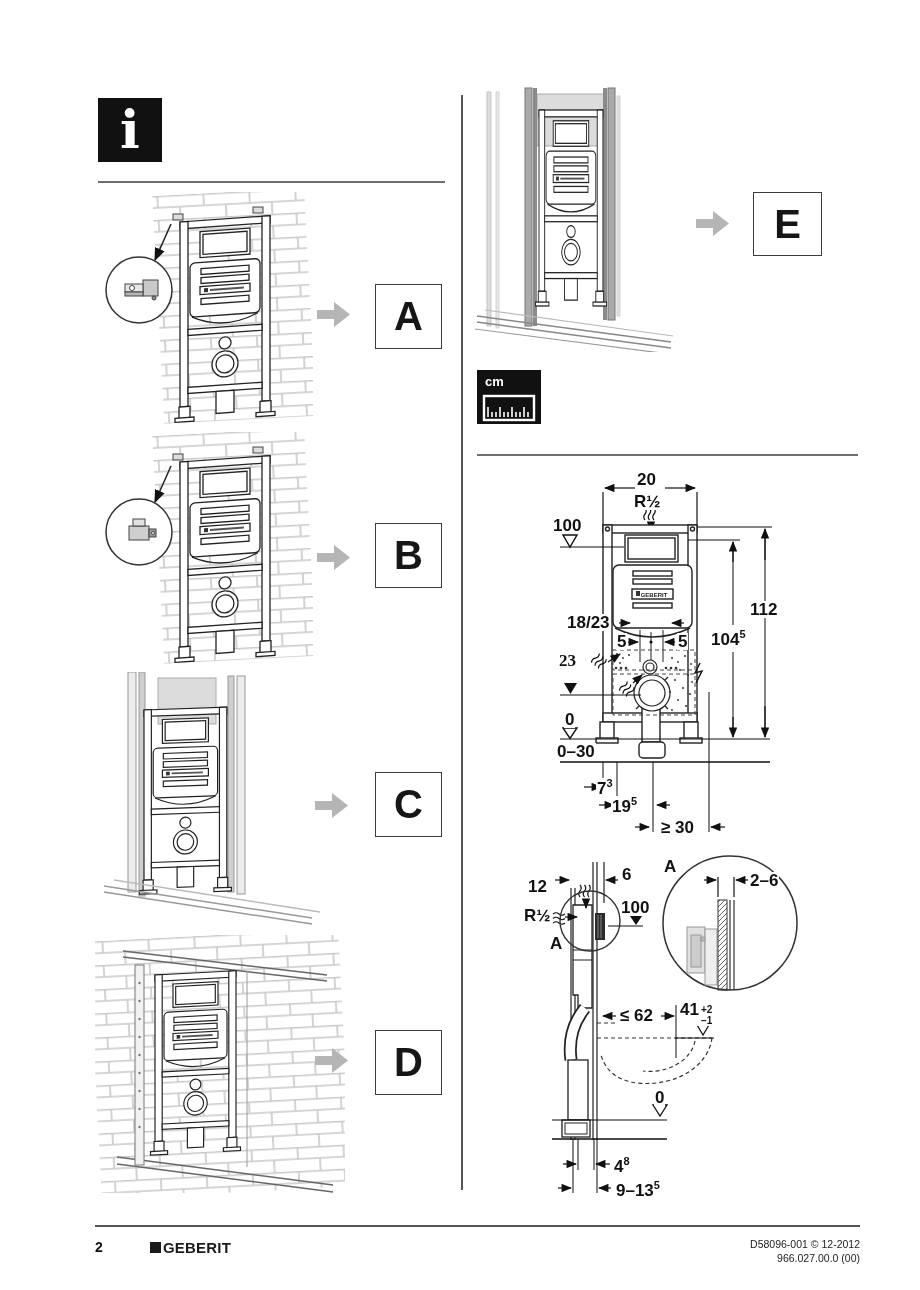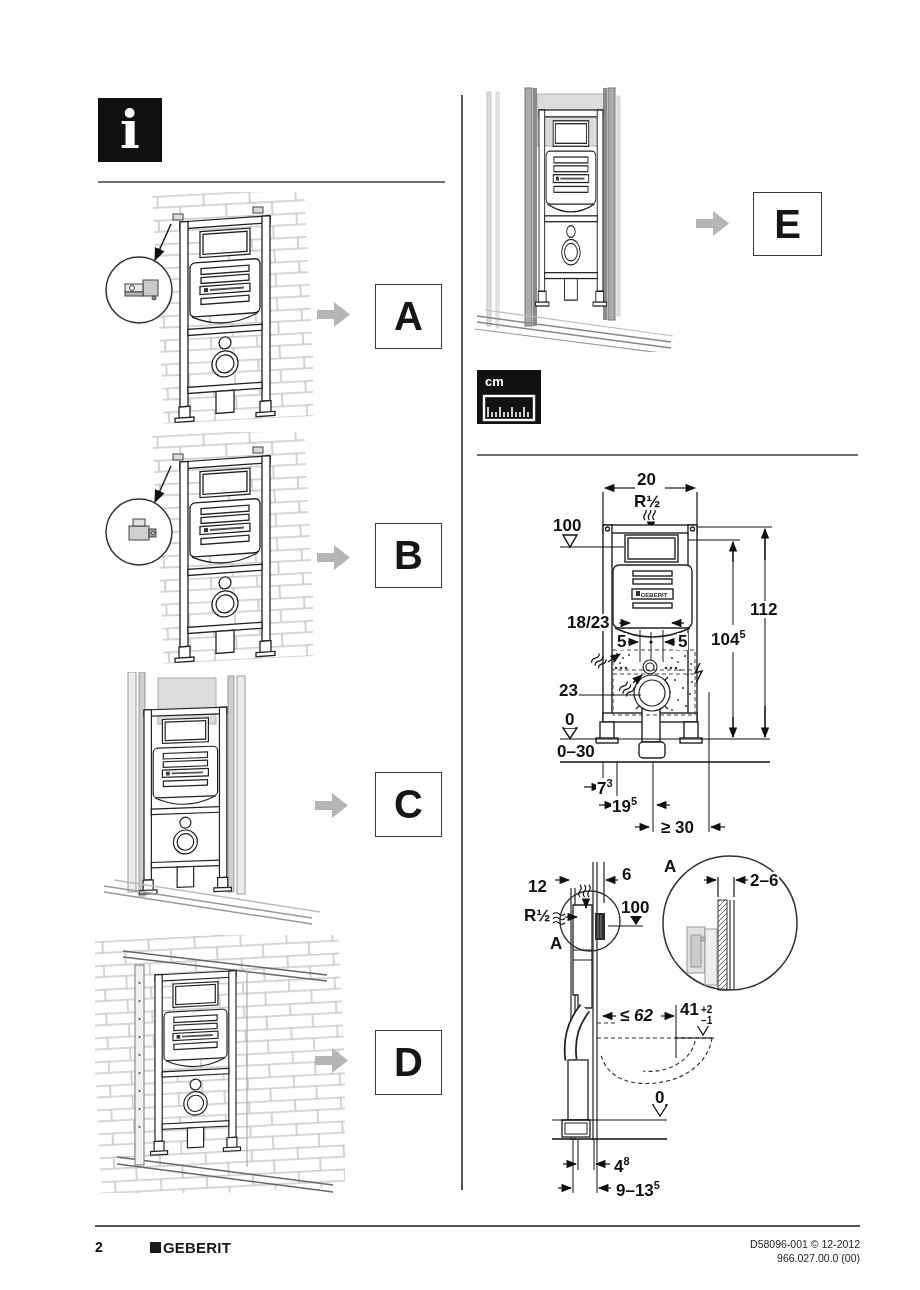--- a/index.html
+++ b/index.html
@@ -366,21 +366,21 @@
       </g>
     </svg>
     <div class="dim" style="left:116px;top:1px;"><span>20</span></div>
     <div class="dim" style="left:113px;top:23px;"><span>R½</span></div>
     <div class="dim" style="left:32px;top:47px;"><span>100</span></div>
     <div class="dim" style="left:229px;top:131px;"><span>112</span></div>
     <div class="dim" style="left:190px;top:159px;"><span>104</span><sup>5</sup></div>
     <div class="dim" style="left:46px;top:144px;"><span>18/23</span></div>
     <div class="dim" style="left:96px;top:163px;"><span>5</span></div>
     <div class="dim" style="left:157px;top:163px;"><span>5</span></div>
-    <div class="dim" style="left:38px;top:212px;"><span>23</span></div>
+    <div class="dim" style="left:38px;top:182px;font-family:Liberation Serif, serif;"><span>23</span></div>
     <div class="dim" style="left:44px;top:241px;"><span>0</span></div>
     <div class="dim" style="left:36px;top:273px;"><span>0–30</span></div>
     <div class="dim" style="left:42px;top:308px;margin-left:34px;"><span>7</span><sup>3</sup></div>
     <div class="dim" style="left:91px;top:326px;"><span>19</span><sup>5</sup></div>
     <div class="dim" style="left:140px;top:349px;"><span>≥ 30</span></div>
   </div>
 
   <div class="drawing" style="left:515px;top:855px;width:330px;height:348px;">
     <svg width="330" height="348" viewBox="0 0 330 348">
 
@@ -465,21 +465,21 @@
         <line x1="233" y1="25" x2="221" y2="25" marker-end="url(#ah)"></line>
       </g>
     </svg>
     <div class="dim" style="left:12px;top:23px;"><span>12</span></div>
     <div class="dim" style="left:106px;top:11px;"><span>6</span></div>
     <div class="dim" style="left:8px;top:52px;"><span>R½</span></div>
     <div class="dim" style="left:105px;top:44px;"><span>100</span></div>
     <div class="dim" style="left:34px;top:80px;"><span>A</span></div>
     <div class="dim" style="left:148px;top:3px;"><span>A</span></div>
     <div class="dim" style="left:234px;top:17px;"><span>2–6</span></div>
-    <div class="dim" style="left:104px;top:152px;font-style:italic;"><span>≤ 62</span></div>
+    <div class="dim" style="left:104px;top:152px;"><span>≤ 62</span></div>
     <div class="dim" style="left:164px;top:146px;"><span>41</span><span class="tol">
           <span>+2</span>
           <span>−1</span>
         </span></div>
     <div class="dim" style="left:139px;top:234px;"><span>0</span></div>
     <div class="dim" style="left:98px;top:301px;"><span>4</span><sup>8</sup></div>
     <div class="dim" style="left:100px;top:325px;"><span>9–13</span><sup>5</sup></div>
   </div>
 
   <div class="rule" style="left:95px;top:1225px;width:765px;height:1.5px;background:#555;"></div>

